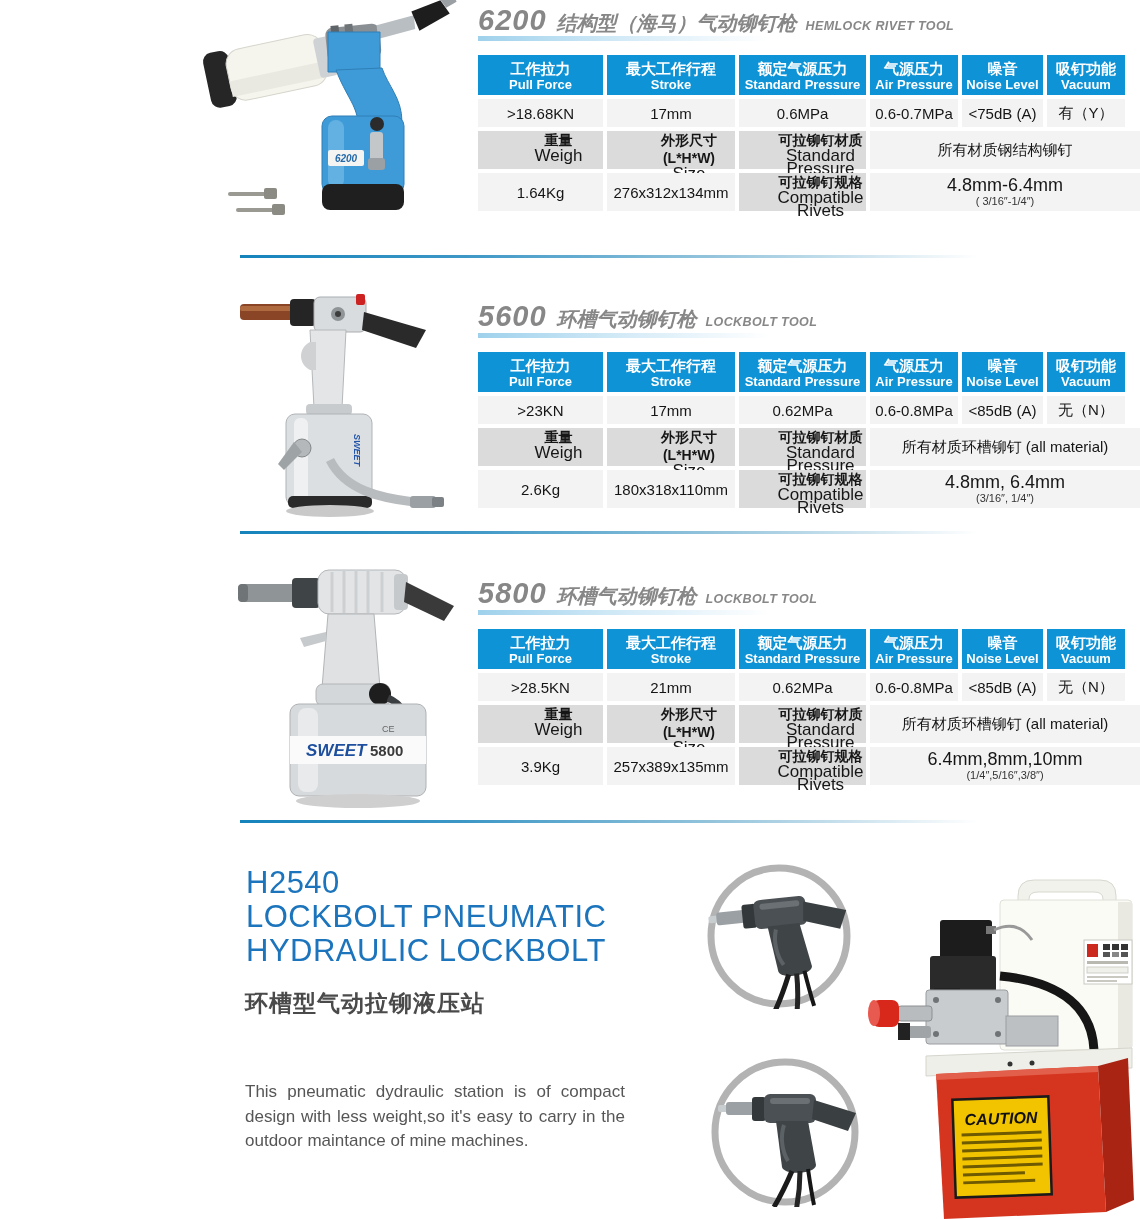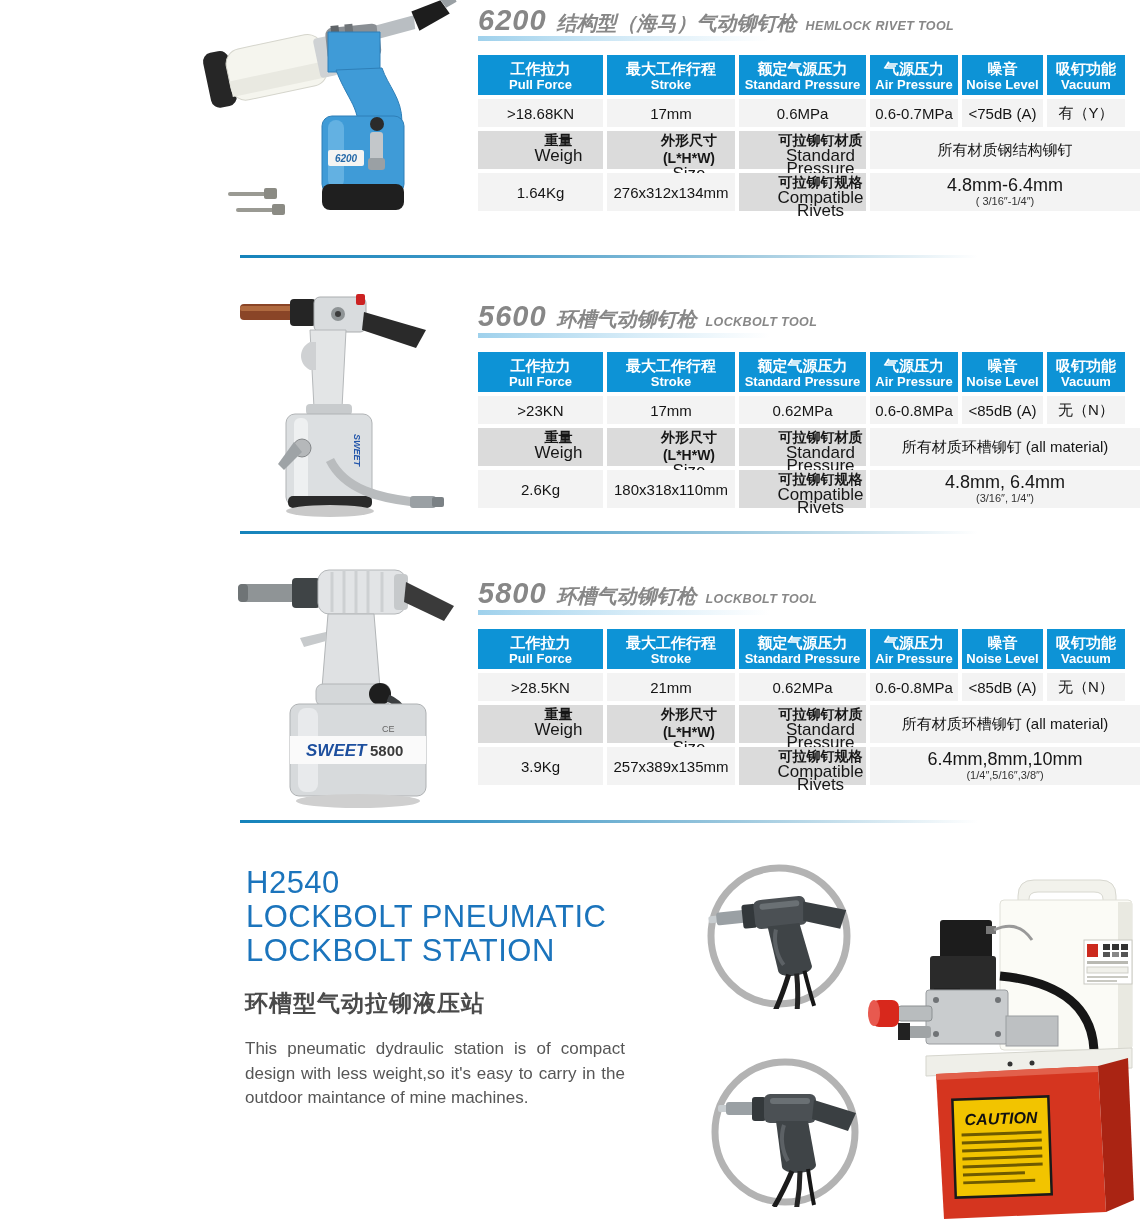--- a/index.html
+++ b/index.html
@@ -29,21 +29,21 @@
   .tl-cn{font-size:14px;font-weight:bold;line-height:18px;}
   .tl-en{font-size:17px;line-height:13px;}
   .merged{grid-column:span 3;margin-right:-15px;}
   .two-line{flex-direction:column;}
   .tm-main{font-size:18px;line-height:19px;}
   .tm-sub{font-size:11px;line-height:13px;color:#333;}
 
   
   .h-title{position:absolute;left:246px;top:866px;color:#1b74bc;font-size:31px;font-weight:normal;line-height:34px;letter-spacing:0.5px;}
   .h-sub{position:absolute;left:245px;top:988px;color:#4a4a4a;font-size:23px;font-weight:bold;letter-spacing:1px;}
-  .h-desc-en{position:absolute;left:245px;top:1037px;width:380px;font-size:17px;color:#565656;line-height:1.45;text-align:justify;}
+  .h-desc-en{position:absolute;left:245px;top:1080px;width:380px;font-size:17px;color:#565656;line-height:1.45;text-align:justify;}
   .h-desc-cn{position:absolute;left:245px;top:1140px;width:390px;font-size:15px;color:#3d3d3d;line-height:1.6;font-weight:600;text-align:justify;}
 
   svg text{font-family:"Liberation Sans",sans-serif;}
 </style>
 </head>
 <body>
 
 <div class="page">
 
   <svg width="0" height="0" style="position:absolute" aria-hidden="true">
@@ -351,21 +351,21 @@
       <div class="tm-main">6.4mm,8mm,10mm</div>
       <div class="tm-sub">(1/4″,5/16″,3/8″)</div>
     </div>
   </div>
 
   <div class="divider" style="top:820px"></div>
 
   <h1 class="h-title" style="margin:0">
     <span>H2540</span><br>
     <span>LOCKBOLT PNEUMATIC</span><br>
-    <span>LOCKBOLT STATION</span>
+    <span>HYDRAULIC LOCKBOLT</span>
   </h1>
   <div class="h-sub">环槽型气动拉铆液压站</div>
   <p class="h-desc-en" style="margin:0">This pneumatic dydraulic station is of compact design with less weight,so it's easy to carry in the outdoor maintance of mine machines.</p>
 
   <svg class="abs" style="left:706px;top:863px" width="146" height="146" viewBox="0 0 146 146">
     <circle cx="73" cy="73" r="68" fill="#ffffff" stroke="#b3b3b3" stroke-width="7"></circle>
     <g transform="translate(2,-6) rotate(-6 73 73)">
         <use href="#inset-tool"></use>
       </g>
   </svg>

